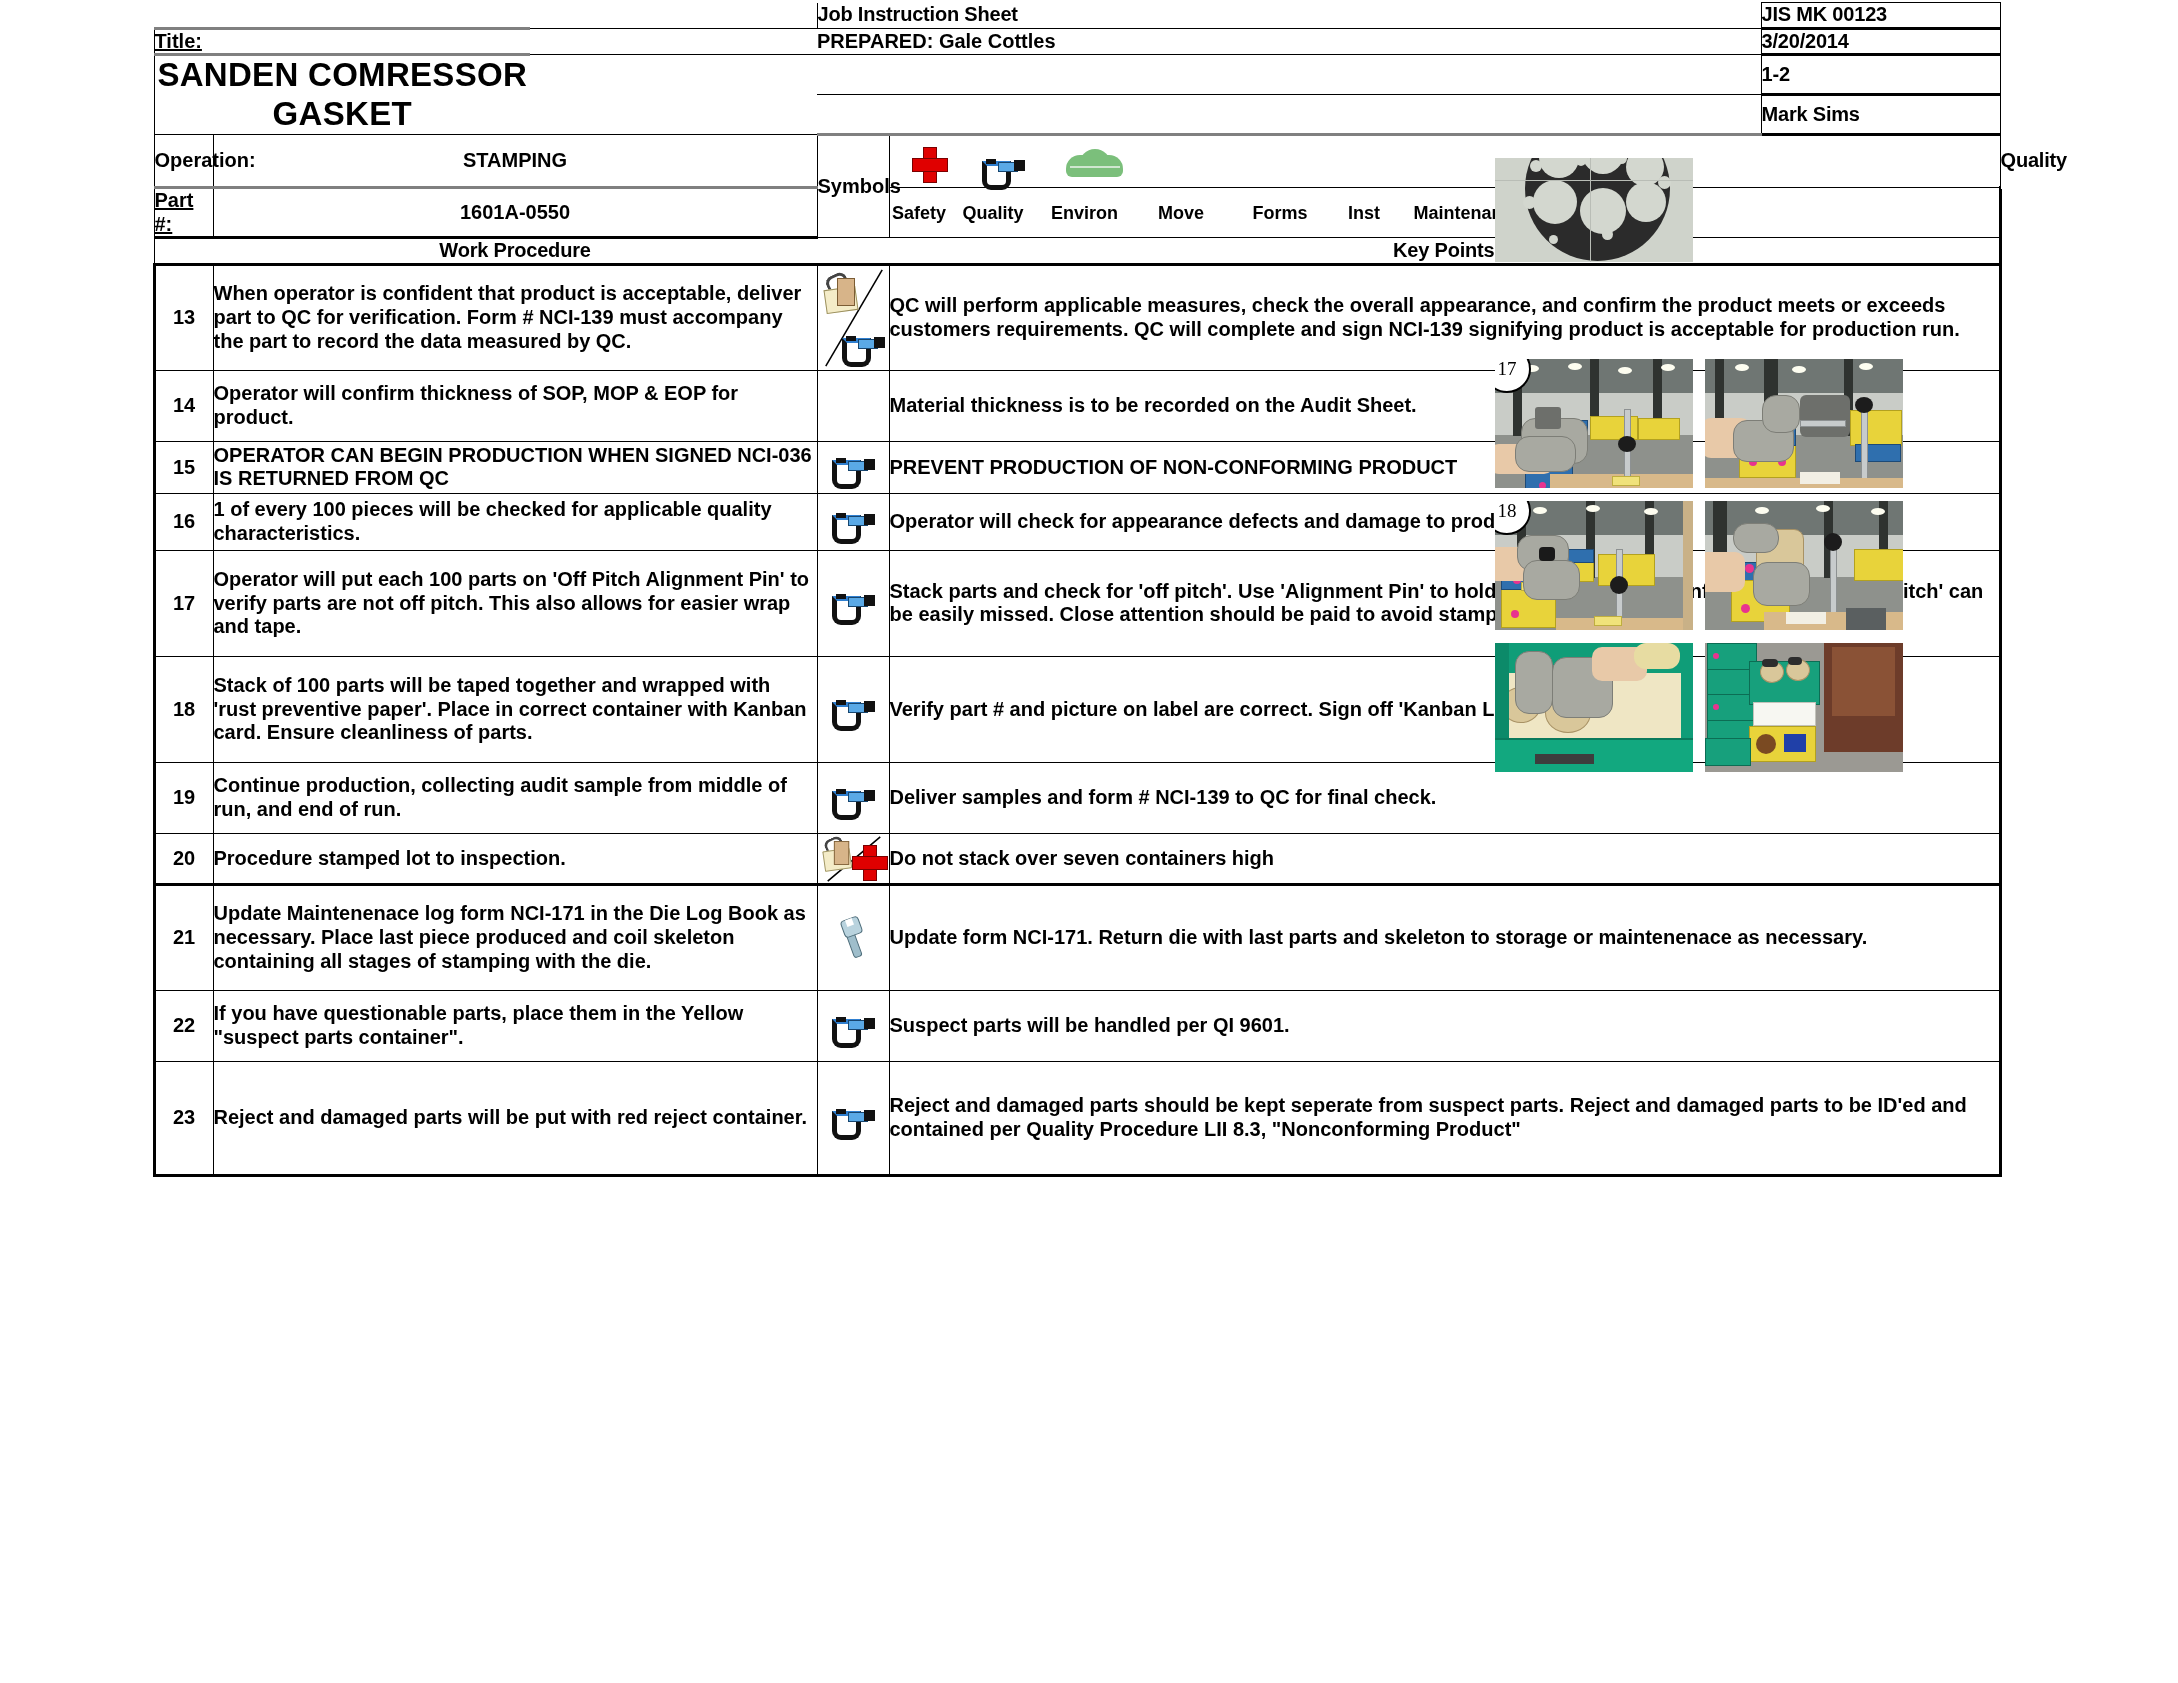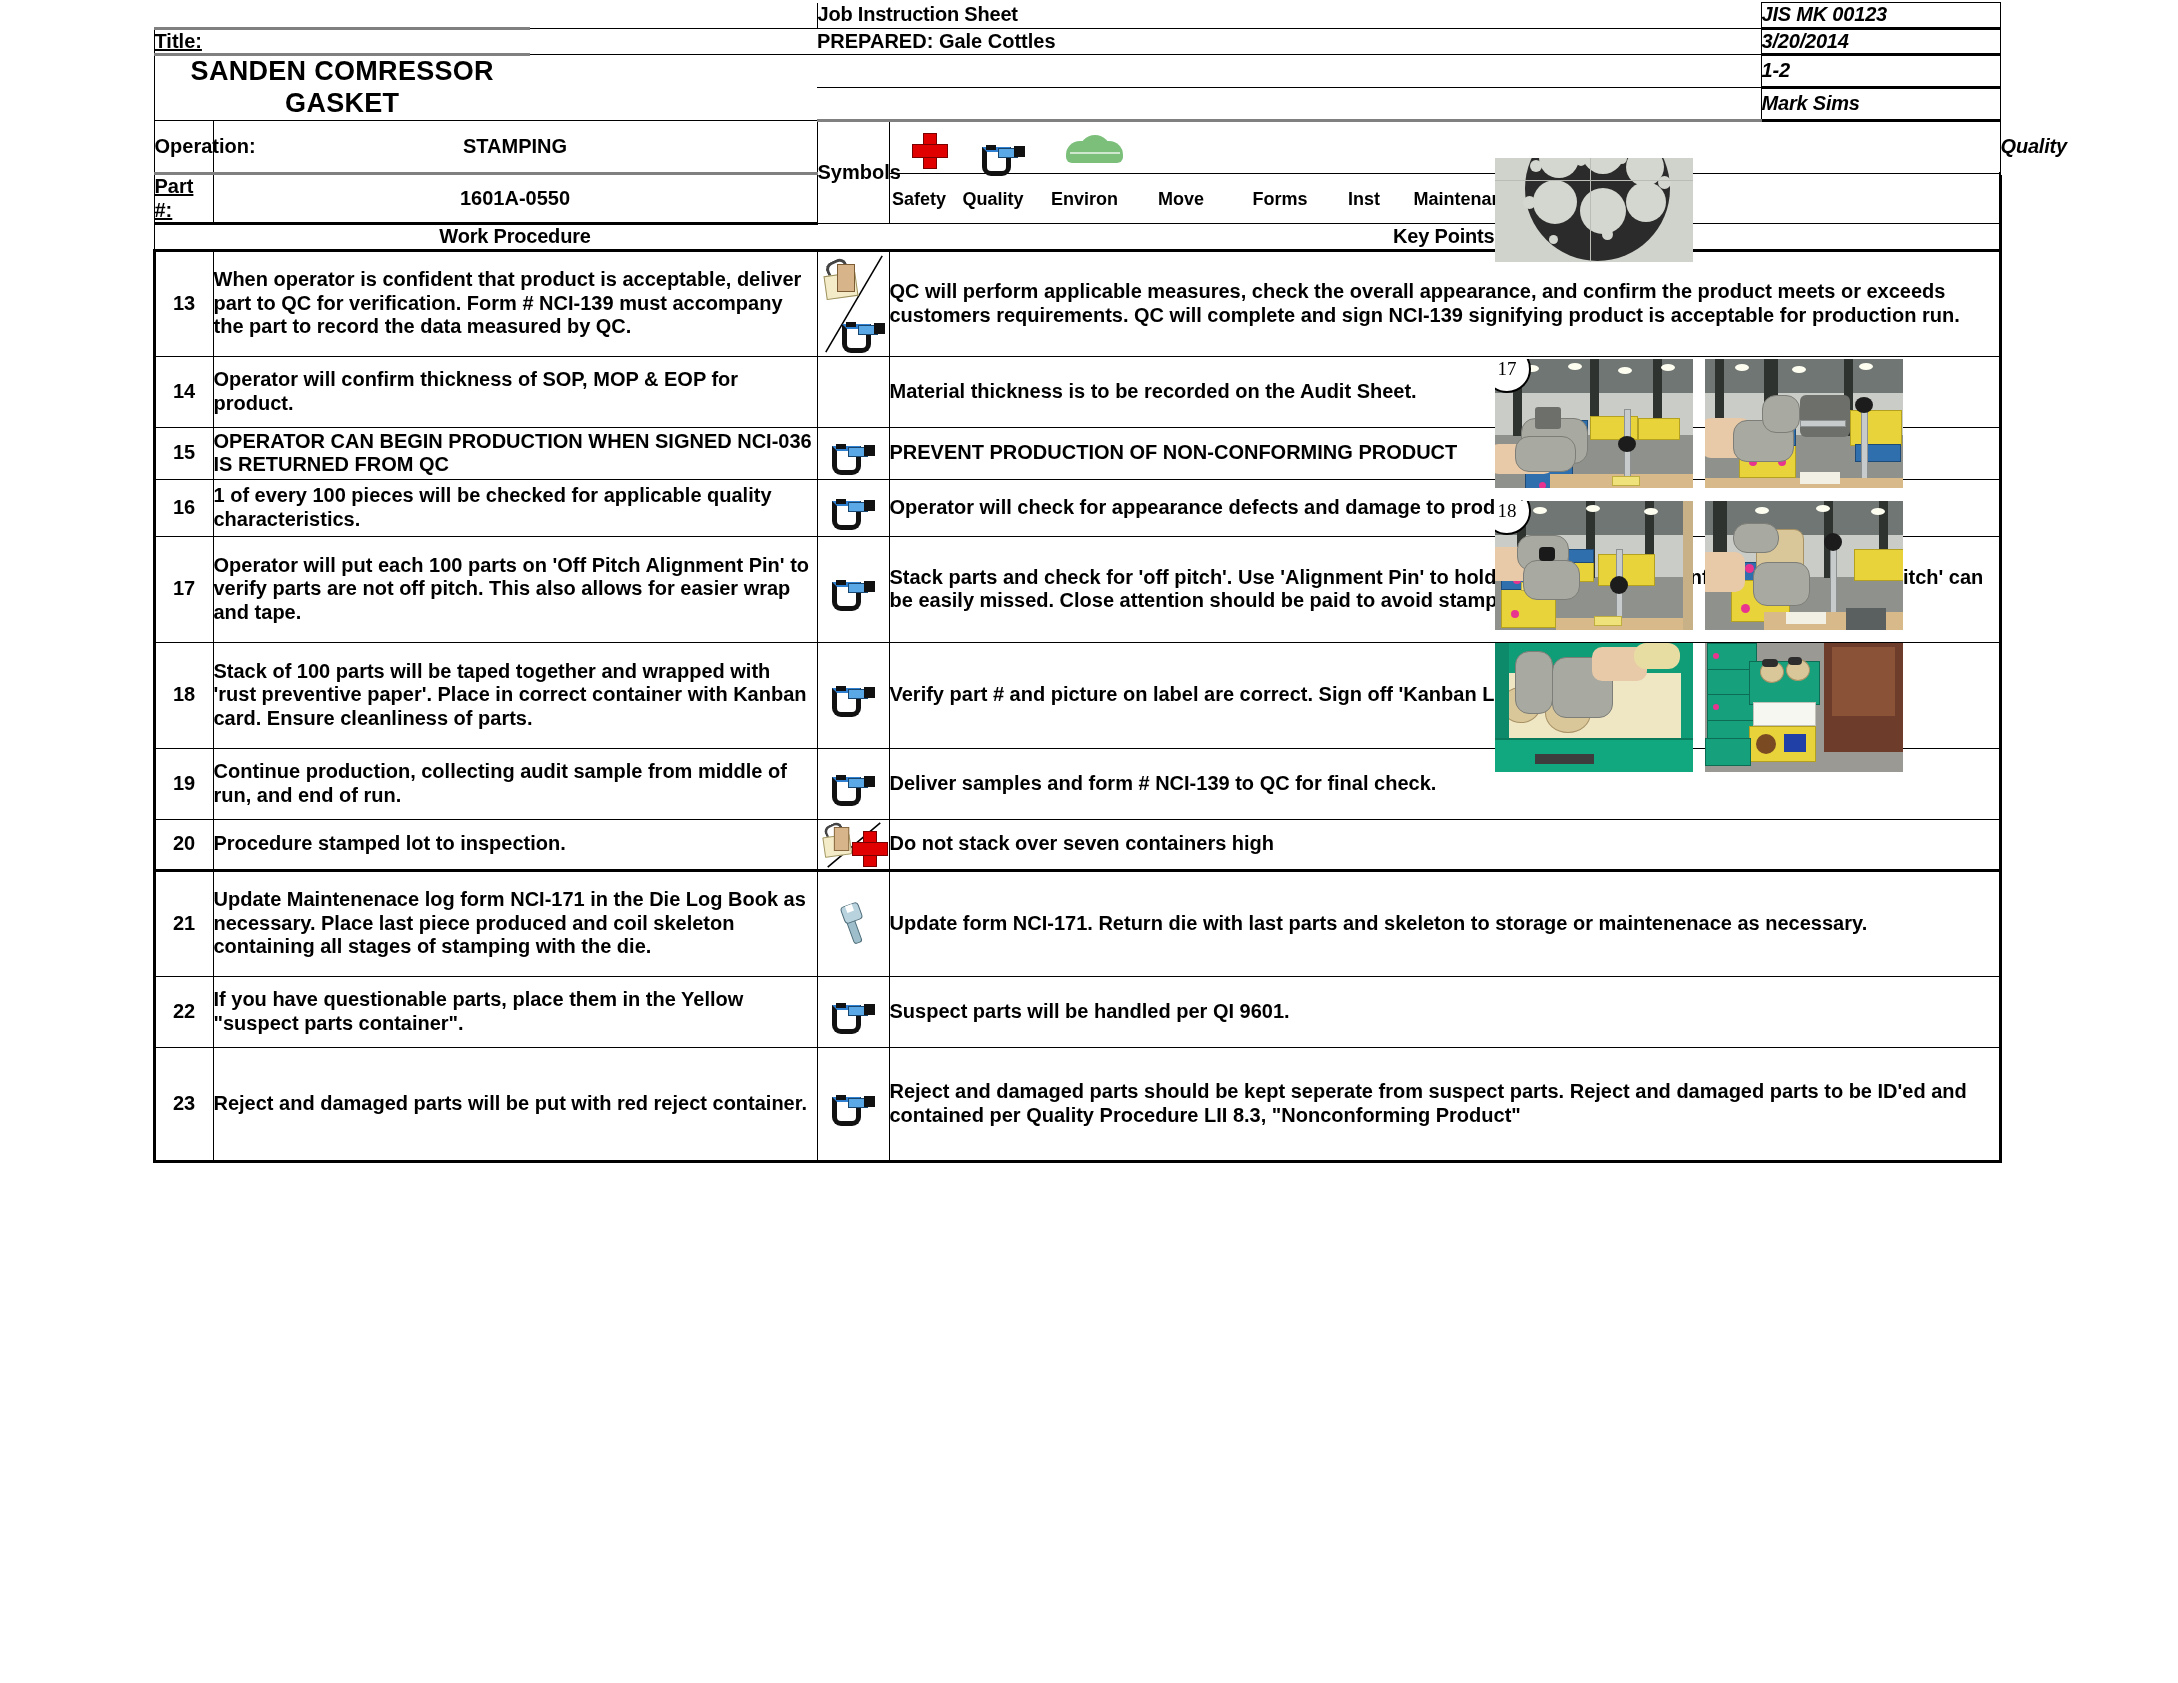--- a/index.html
+++ b/index.html
@@ -33,28 +33,28 @@
   .thick-r{border-right:3px solid #000 !important;}
   .grey-b{border-bottom:3px solid #808080 !important;}
   .nb{border:none !important;}
   .nbl{border-left:none !important;}
   .nbr{border-right:none !important;}
   .nbt{border-top:none !important;}
   .nbb{border-bottom:none !important;}
 
   
   .h-title-lab{font-size:15px;font-weight:bold;padding-left:6px;text-decoration:underline;}
-  .h-title-val{font-size:27px;font-weight:bold;text-align:center;letter-spacing:0.3px;}
+  .h-title-val{font-size:33px;font-weight:bold;text-align:center;letter-spacing:0.3px;}
   .h-op-lab{font-size:20px;font-weight:bold;padding-left:6px;}
   .h-op-val{font-size:27px;font-weight:bold;text-align:center;}
   .h-part-lab{font-size:24px;font-weight:bold;padding-left:6px;text-decoration:underline;}
   .h-part-val{font-size:26px;font-weight:bold;text-align:center;}
   .jis-title{font-size:19px;font-weight:bold;padding-left:6px;letter-spacing:-0.2px;}
   .prepared{font-size:16px;font-weight:bold;padding-left:6px;}
-  .meta-val{font-size:15px;font-weight:bold;padding-left:5px;letter-spacing:-0.2px;font-style:italic;}
+  .meta-val{font-size:15px;font-weight:bold;padding-left:5px;letter-spacing:-0.2px;}
   .sym-lab{font-size:20px;font-weight:bold;text-align:center;}
   .colhead{font-size:15px;font-weight:bold;text-align:center;letter-spacing:-0.2px;}
   .symicons{display:flex;align-items:flex-end;height:51px;padding-left:10px;}
   .symicons > span{display:inline-block;}
   .symnames{display:flex;font-size:18px;font-weight:bold;padding-top:2px;}
   .symnames span{text-align:center;}
 
   
   .num{font-size:24px;font-weight:bold;text-align:center;}
   .proc{font-size:23px;font-weight:bold;padding:4px 6px 4px 12px;line-height:1.27;}

